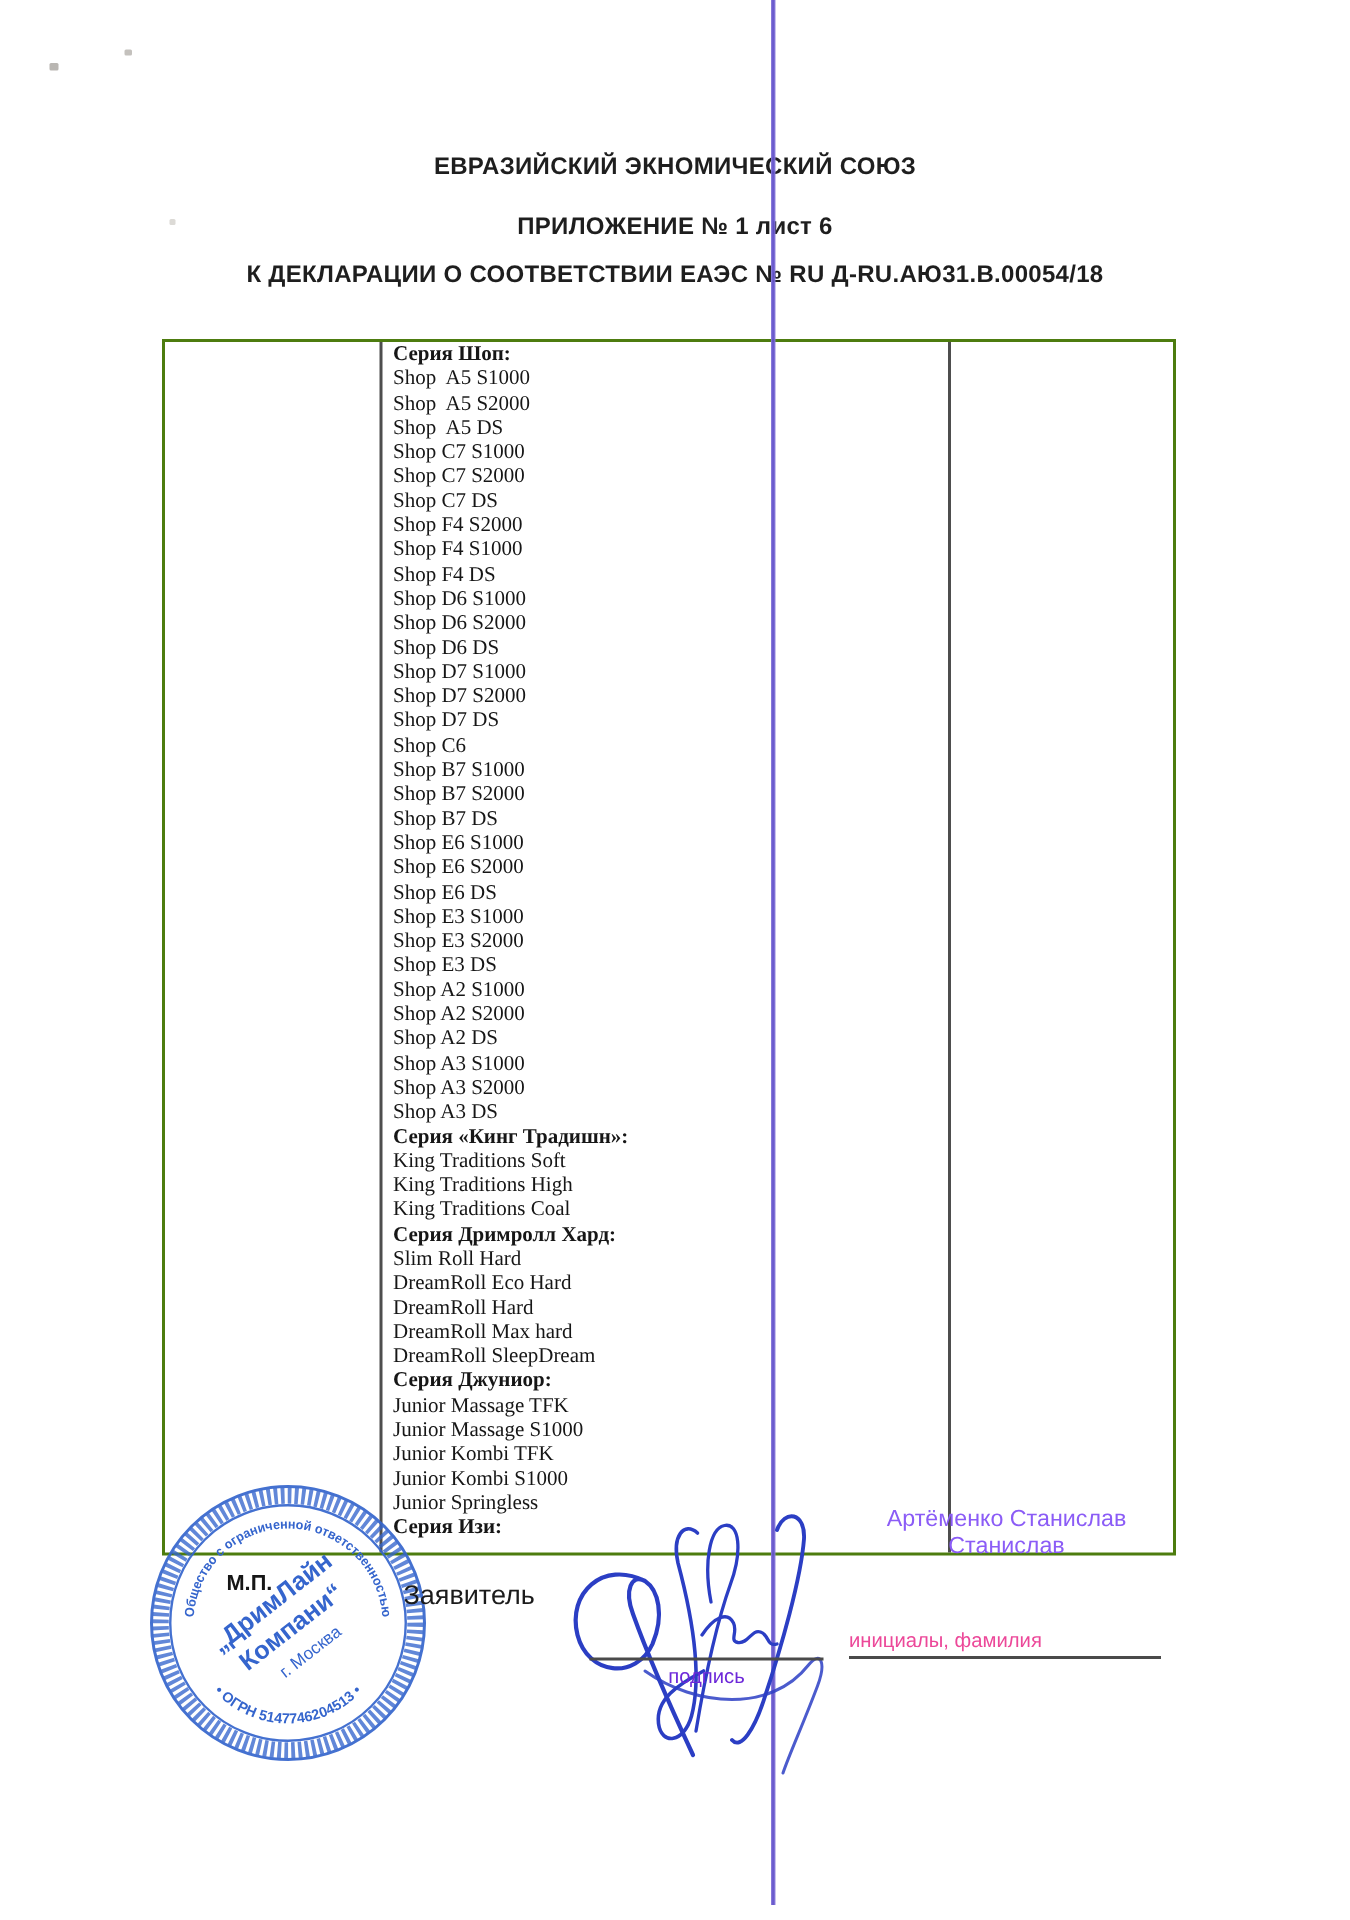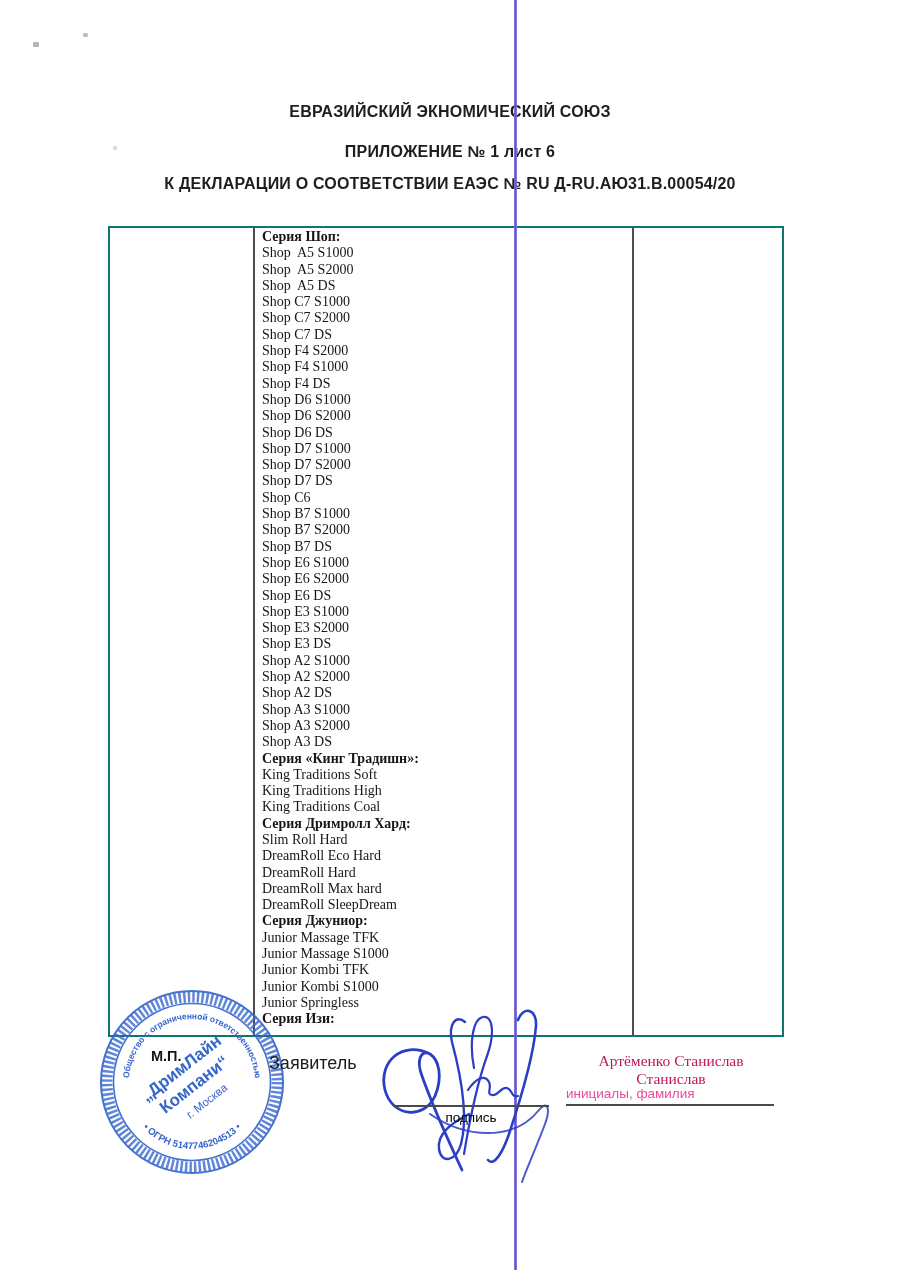--- a/index.html
+++ b/index.html
@@ -12,21 +12,21 @@
     position:absolute;left:24px;width:852px;text-align:center;
     font-family:"Liberation Sans",sans-serif;font-weight:bold;color:#1e1e1e;
     letter-spacing:.2px;
   }
   .hdr1{top:103px;font-size:16px;}
   .hdr2{top:143px;font-size:16px;text-align:center;}
   .hdr3{top:175px;font-size:16px;}
   
   .doc-table{
     position:absolute;left:108px;top:226px;width:676px;height:811px;
-    border:2px solid #0f766e;box-sizing:border-box;background:transparent;
+    border:2px solid #4d7c0f;box-sizing:border-box;background:transparent;
   }
   .vdiv{position:absolute;top:0;bottom:0;width:2px;background:#4e4e4e;}
   .vdiv1{left:143px;}
   .vdiv2{left:522px;}
   .rows{
     position:absolute;left:152px;top:1px;width:360px;
     font-family:"Liberation Serif",serif;font-size:14px;line-height:16.3px;
     color:#161616;white-space:pre;
   }
   .trow{height:16.3px;}
@@ -34,43 +34,43 @@
   
   .fold{
     position:absolute;left:514px;top:0;width:3px;height:1270px;
     background:linear-gradient(to right,#8d7fdd,#5847c6 45%,#8d7fdd);
     opacity:.95;
   }
   
   .mp{position:absolute;left:151px;top:1048px;font-size:14.5px;color:#161616;z-index:6;font-weight:bold;}
   .applicant{position:absolute;left:269px;top:1053px;font-size:18px;color:#1b1b1b;z-index:6;}
   .sig-line{position:absolute;left:393px;top:1105px;width:156px;border-top:2px solid #4a4a4a;z-index:5;}
-  .sig-cap{position:absolute;left:393px;top:1110px;width:156px;text-align:center;font-size:13.5px;color:#000000;z-index:6;}
+  .sig-cap{position:absolute;left:393px;top:1110px;width:156px;text-align:center;font-size:13.5px;color:#6d28d9;z-index:6;}
   .name{
-    position:absolute;left:566px;top:1052px;width:210px;text-align:center;
-    font-family:Liberation Serif, serif;font-size:15.5px;line-height:18px;color:#be185d;z-index:6;
+    position:absolute;left:566px;top:1004px;width:210px;text-align:center;
+    font-family:Liberation Sans, sans-serif;font-size:15.5px;line-height:18px;color:#8b5cf6;z-index:6;
   }
   .name-line{position:absolute;left:566px;top:1104px;width:208px;border-top:2px solid #4a4a4a;z-index:5;}
   .name-cap{position:absolute;left:566px;top:1086px;width:208px;text-align:left;font-size:13.5px;color:#ec4899;z-index:6;}
   
   .stamp{position:absolute;left:96px;top:986px;z-index:4;}
   .signature{position:absolute;left:372px;top:1002px;z-index:5;}
   
   .speck{position:absolute;border-radius:1px;}
 </style>
 </head>
 <body>
 
 <div class="speck" style="left:33px;top:42px;width:6px;height:5px;background:#b9b6b2;"></div>
 <div class="speck" style="left:83px;top:33px;width:5px;height:4px;background:#c4c1bd;"></div>
 <div class="speck" style="left:113px;top:146px;width:4px;height:4px;background:#dcdad6;"></div>
 
 <div class="hdr hdr1">ЕВРАЗИЙСКИЙ ЭКНОМИЧЕСКИЙ СОЮЗ</div>
 <div class="hdr hdr2">ПРИЛОЖЕНИЕ № 1 лист 6</div>
-<div class="hdr hdr3">К ДЕКЛАРАЦИИ О СООТВЕТСТВИИ ЕАЭС № RU Д-RU.АЮ31.В.00054/20</div>
+<div class="hdr hdr3">К ДЕКЛАРАЦИИ О СООТВЕТСТВИИ ЕАЭС № RU Д-RU.АЮ31.В.00054/18</div>
 
 <div class="doc-table">
   <div class="vdiv vdiv1"></div>
   <div class="vdiv vdiv2"></div>
   <div class="rows"><div class="trow bold">Серия Шоп:</div><div class="trow">Shop  A5 S1000</div><div class="trow">Shop  A5 S2000</div><div class="trow">Shop  A5 DS</div><div class="trow">Shop C7 S1000</div><div class="trow">Shop C7 S2000</div><div class="trow">Shop C7 DS</div><div class="trow">Shop F4 S2000</div><div class="trow">Shop F4 S1000</div><div class="trow">Shop F4 DS</div><div class="trow">Shop D6 S1000</div><div class="trow">Shop D6 S2000</div><div class="trow">Shop D6 DS</div><div class="trow">Shop D7 S1000</div><div class="trow">Shop D7 S2000</div><div class="trow">Shop D7 DS</div><div class="trow">Shop C6</div><div class="trow">Shop B7 S1000</div><div class="trow">Shop B7 S2000</div><div class="trow">Shop B7 DS</div><div class="trow">Shop E6 S1000</div><div class="trow">Shop E6 S2000</div><div class="trow">Shop E6 DS</div><div class="trow">Shop E3 S1000</div><div class="trow">Shop E3 S2000</div><div class="trow">Shop E3 DS</div><div class="trow">Shop A2 S1000</div><div class="trow">Shop A2 S2000</div><div class="trow">Shop A2 DS</div><div class="trow">Shop A3 S1000</div><div class="trow">Shop A3 S2000</div><div class="trow">Shop A3 DS</div><div class="trow bold">Серия «Кинг Традишн»:</div><div class="trow">King Traditions Soft</div><div class="trow">King Traditions High</div><div class="trow">King Traditions Coal</div><div class="trow bold">Серия Дримролл Хард:</div><div class="trow">Slim Roll Hard</div><div class="trow">DreamRoll Eco Hard</div><div class="trow">DreamRoll Hard</div><div class="trow">DreamRoll Max hard</div><div class="trow">DreamRoll SleepDream</div><div class="trow bold">Серия Джуниор:</div><div class="trow">Junior Massage TFK</div><div class="trow">Junior Massage S1000</div><div class="trow">Junior Kombi TFK</div><div class="trow">Junior Kombi S1000</div><div class="trow">Junior Springless</div><div class="trow bold">Серия Изи:</div></div>
 </div>
 
 <div class="fold"></div>
 
 <svg class="stamp" width="192" height="192" viewBox="0 0 192 192">

